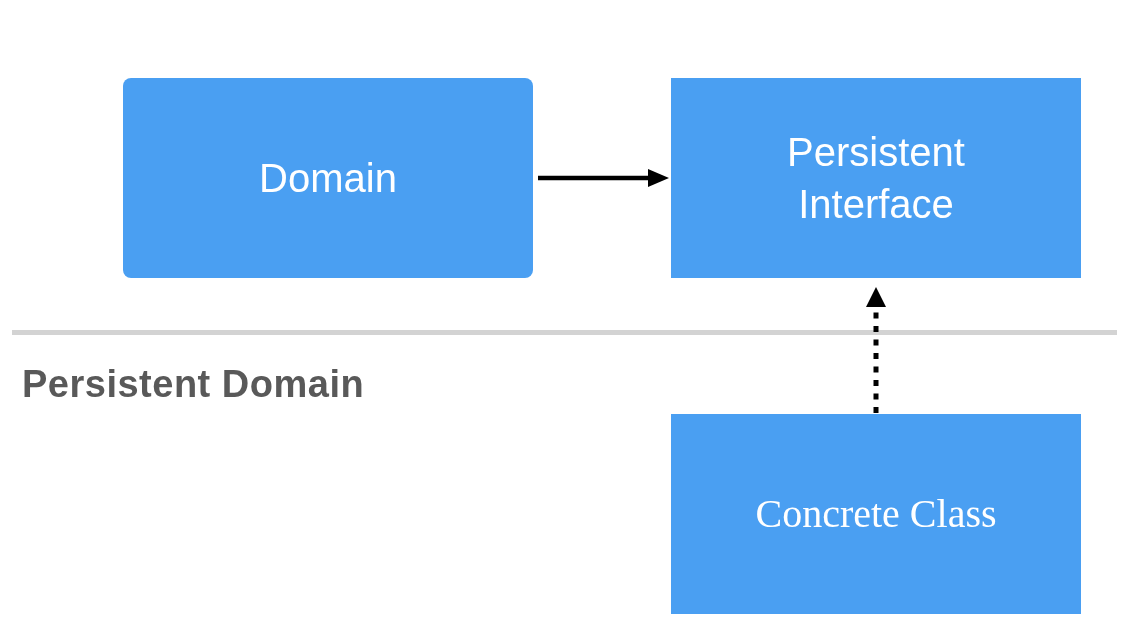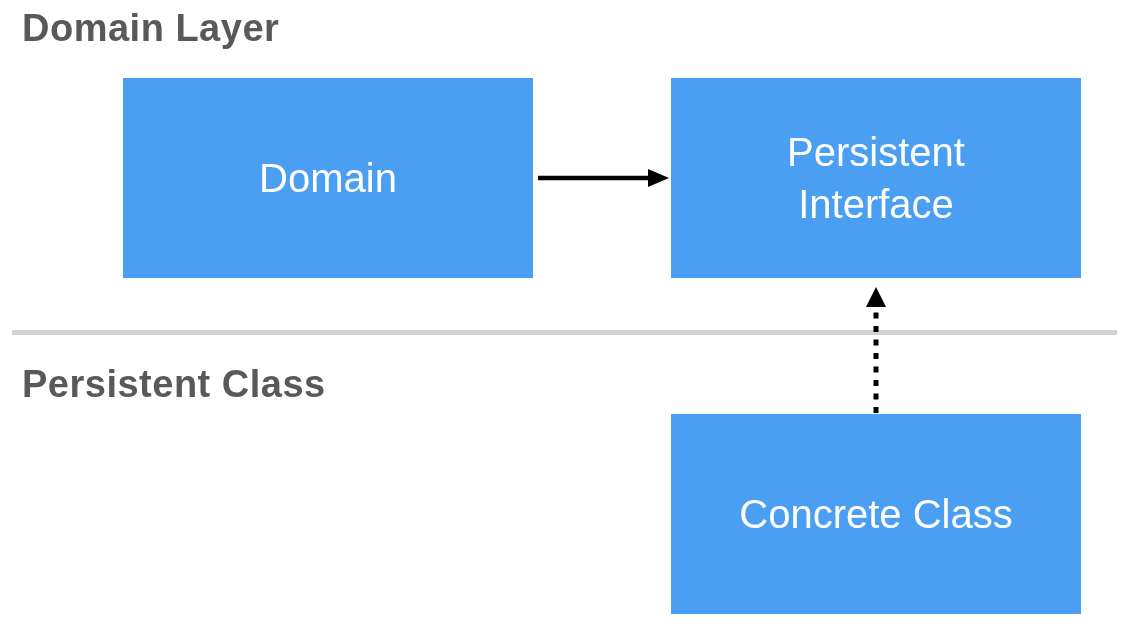--- a/index.html
+++ b/index.html
@@ -42,23 +42,23 @@
     background: var(--box-fill);
     color: var(--box-text);
     display: flex;
     align-items: center;
     justify-content: center;
     text-align: center;
     font-size: 40px;
     line-height: 1.3;
     white-space: pre-line;
   }
-  .node--domain { left: 123px; top: 78px; }
+  .node--domain { left: 123px; top: 78px; border-radius: 8px; }
   .node--requirement { left: 671px; top: 78px; }
-  .node--concrete { left: 671px; top: 414px; }
+  .node--concrete { left: 671px; top: 414px; font-family: Liberation Serif, serif; }
   .divider {
     position: absolute;
     left: 12px;
     top: 330px;
     width: 1105px;
     height: 5px;
     background: var(--divider);
   }
   .arrows {
     position: absolute;
@@ -80,34 +80,33 @@
   .arrow-head {
     fill: var(--arrow);
     stroke: none;
   }
 </style>
 </head>
 <body>
 
 <div class="canvas">
 
-  <div class="layer-label layer-label--domain">Domain Layer</div>
 
   <div class="node node--domain">
     <span class="node-label">Domain</span>
   </div>
 
   <div class="node node--requirement">
     <span class="node-label">Persistent
 Interface</span>
   </div>
 
   <div class="divider"></div>
 
-  <div class="layer-label layer-label--persistent">Persistent Class</div>
+  <div class="layer-label layer-label--persistent">Persistent Domain</div>
 
   <div class="node node--concrete">
     <span class="node-label">Concrete Class</span>
   </div>
 
   <svg class="arrows" viewBox="0 0 1128 642" aria-hidden="true">
     <g>
       <line class="arrow-line" x1="538" y1="178" x2="650" y2="178"></line>
       <polygon class="arrow-head" points="669,178 648,169 648,187"></polygon>
     </g>

